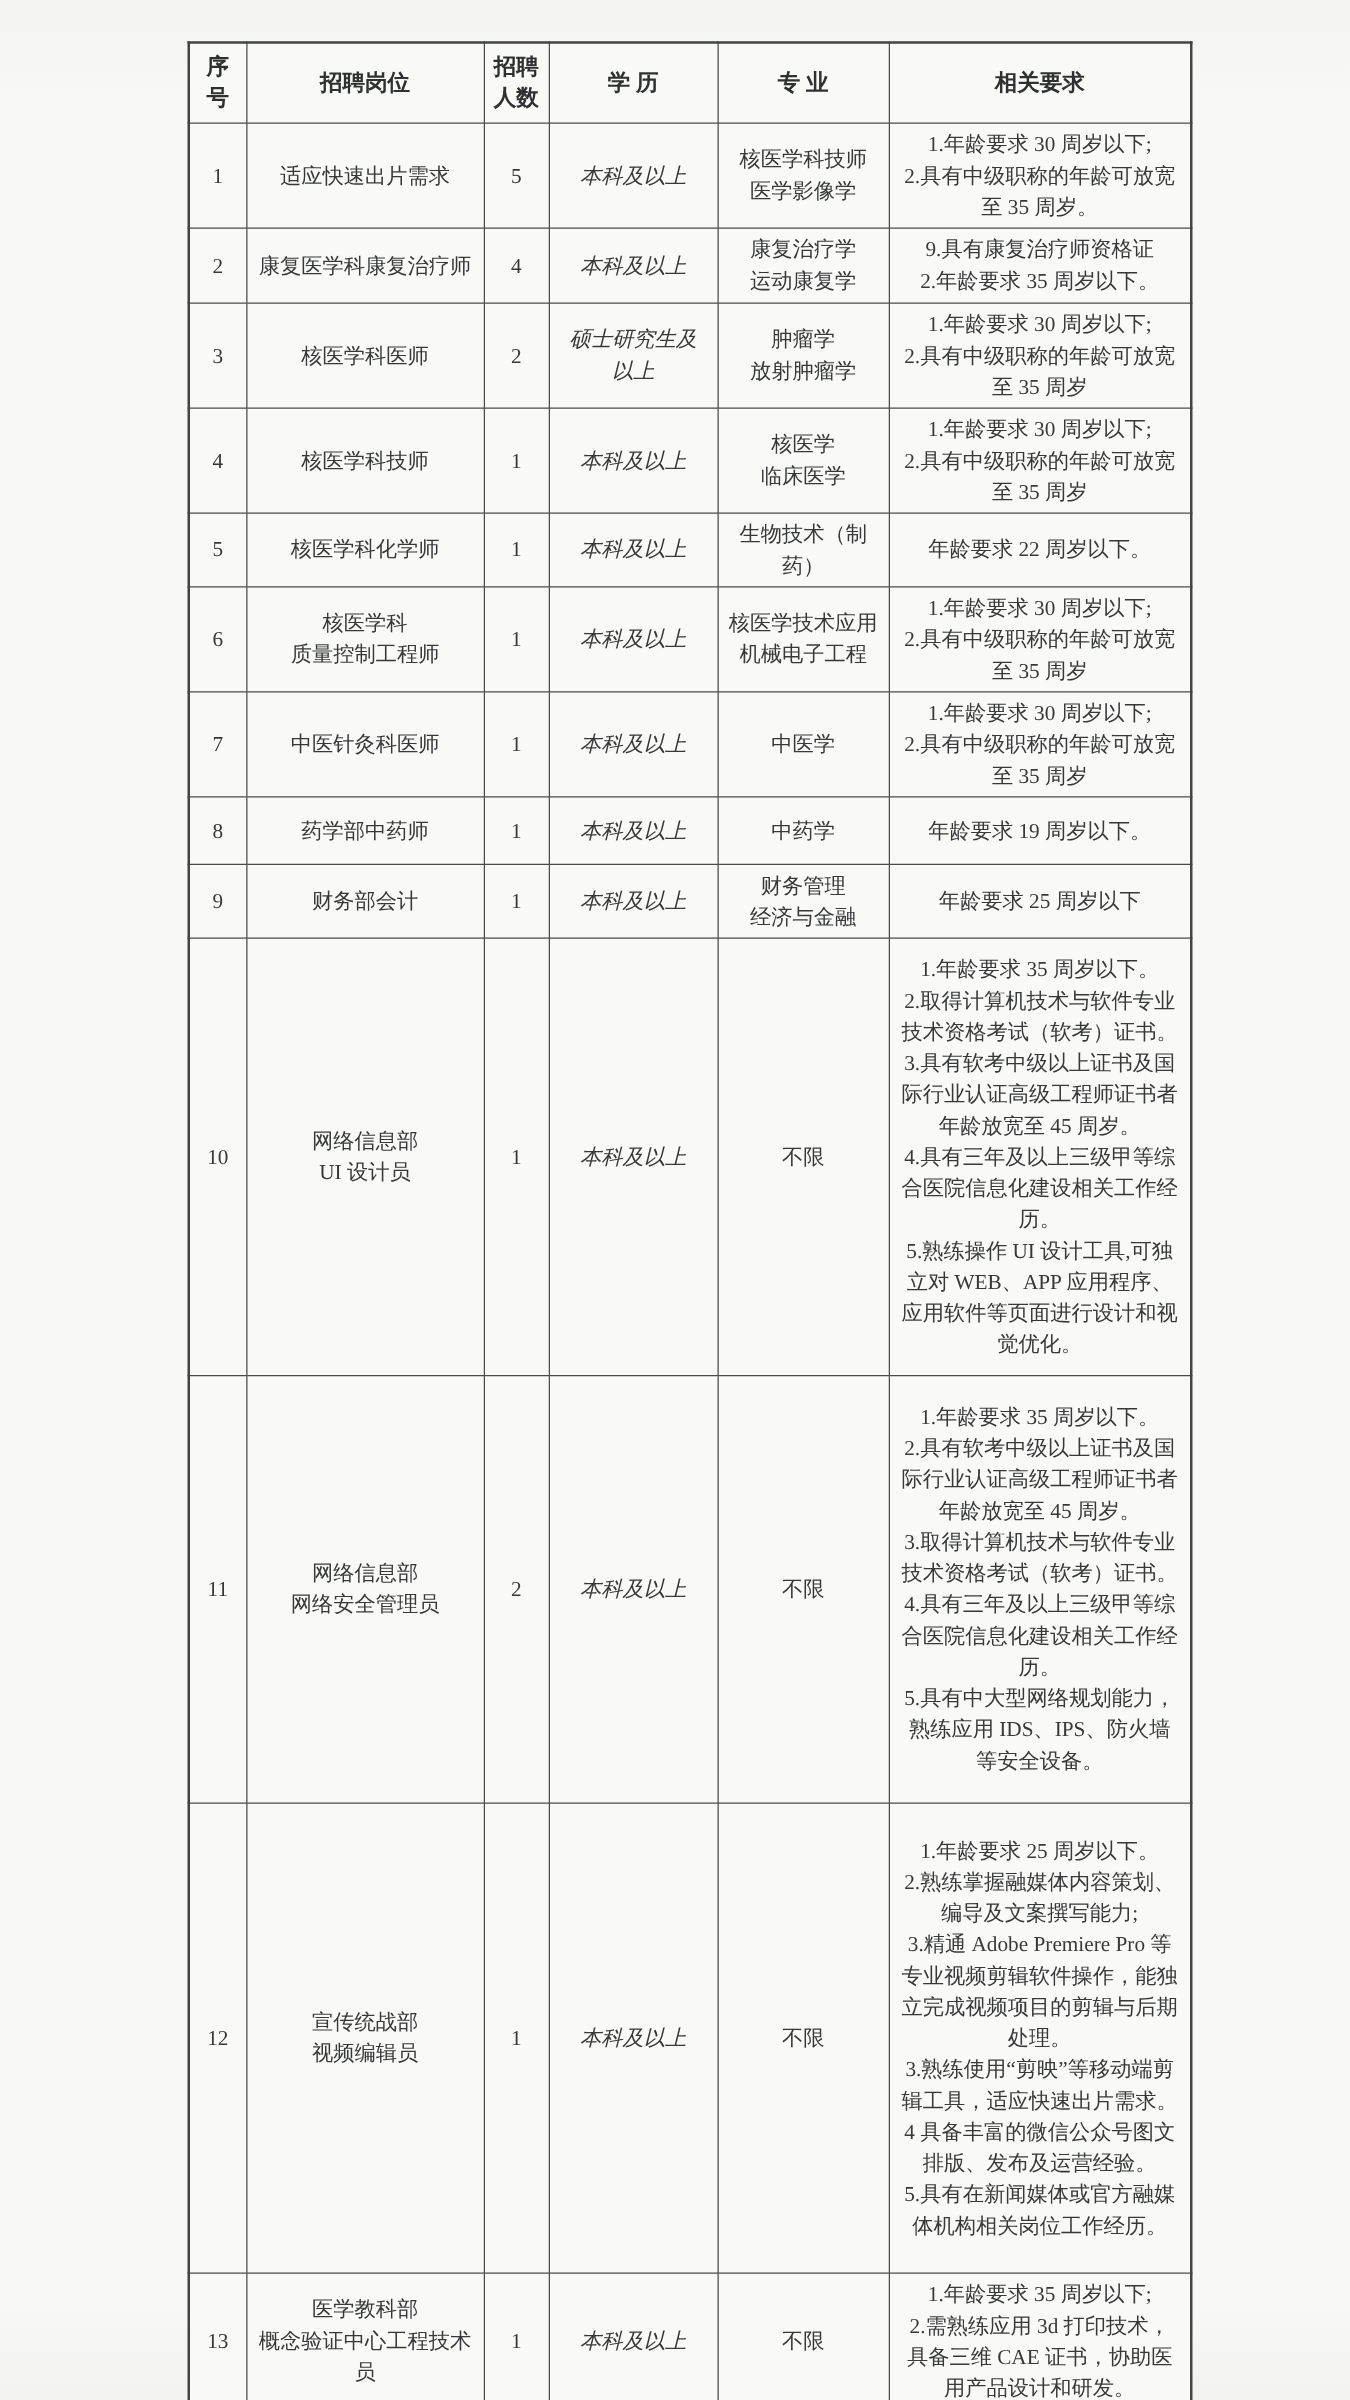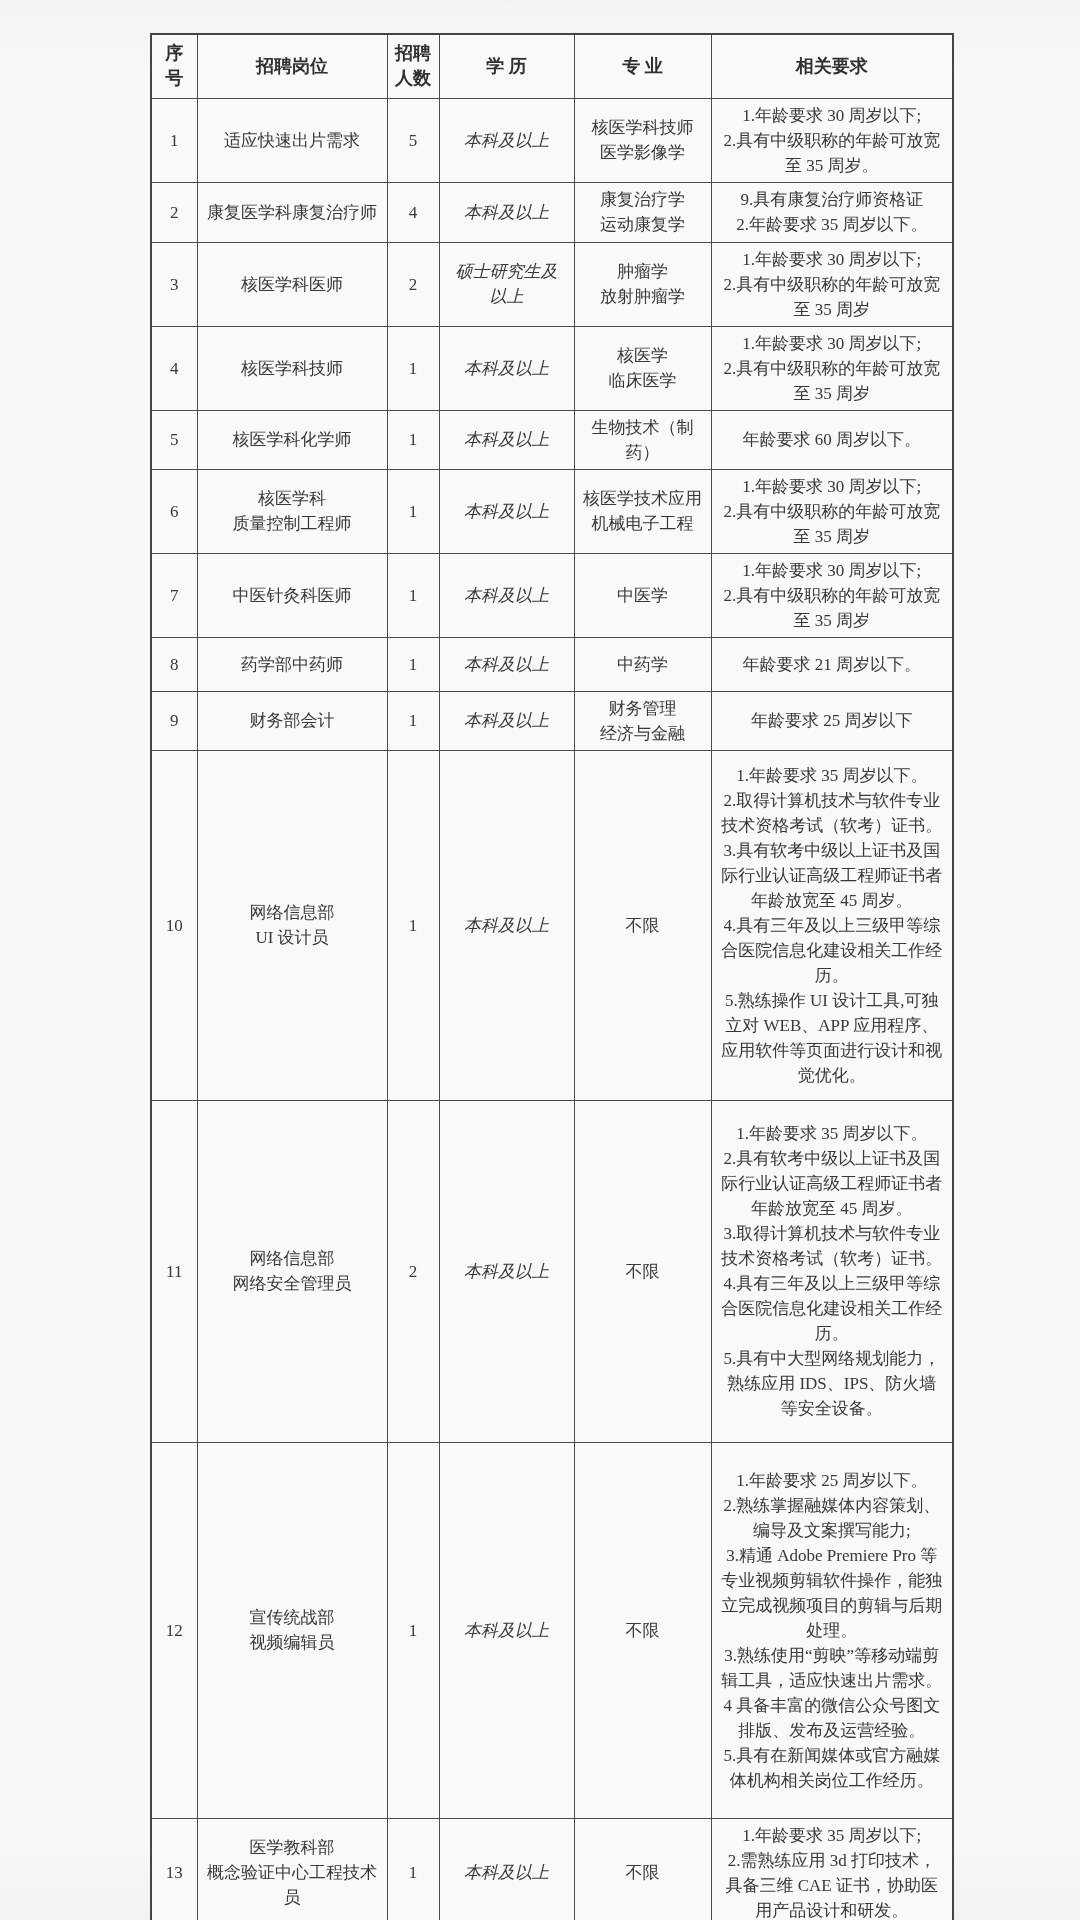--- a/index.html
+++ b/index.html
@@ -144,21 +144,21 @@
     <td class="f-req">1.年龄要求 30 周岁以下;
 2.具有中级职称的年龄可放宽至 35 周岁</td>
   </tr>
 
   <tr>
     <td class="f-index">5</td>
     <td class="f-position">核医学科化学师</td>
     <td class="f-headcount">1</td>
     <td class="f-education">本科及以上</td>
     <td class="f-major">生物技术（制药）</td>
-    <td class="f-req">年龄要求 60 周岁以下。</td>
+    <td class="f-req">年龄要求 22 周岁以下。</td>
   </tr>
 
   <tr>
     <td class="f-index">6</td>
     <td class="f-position">核医学科
 质量控制工程师</td>
     <td class="f-headcount">1</td>
     <td class="f-education">本科及以上</td>
     <td class="f-major">核医学技术应用
 机械电子工程</td>
@@ -175,21 +175,21 @@
     <td class="f-req">1.年龄要求 30 周岁以下;
 2.具有中级职称的年龄可放宽至 35 周岁</td>
   </tr>
 
   <tr>
     <td class="f-index">8</td>
     <td class="f-position">药学部中药师</td>
     <td class="f-headcount">1</td>
     <td class="f-education">本科及以上</td>
     <td class="f-major">中药学</td>
-    <td class="f-req">年龄要求 21 周岁以下。</td>
+    <td class="f-req">年龄要求 19 周岁以下。</td>
   </tr>
 
   <tr>
     <td class="f-index">9</td>
     <td class="f-position">财务部会计</td>
     <td class="f-headcount">1</td>
     <td class="f-education">本科及以上</td>
     <td class="f-major">财务管理
 经济与金融</td>
     <td class="f-req">年龄要求 25 周岁以下</td>

